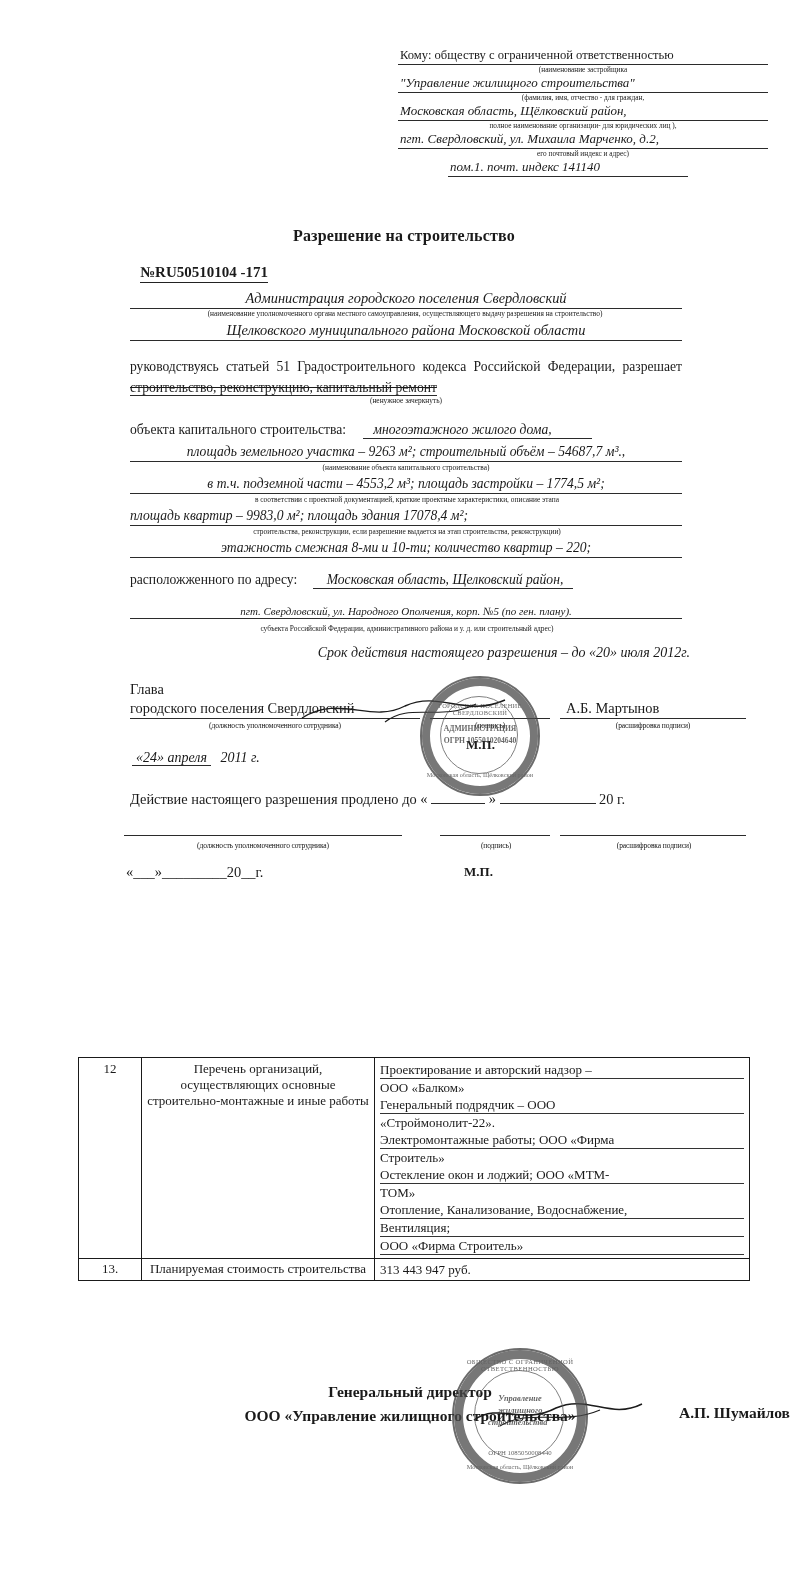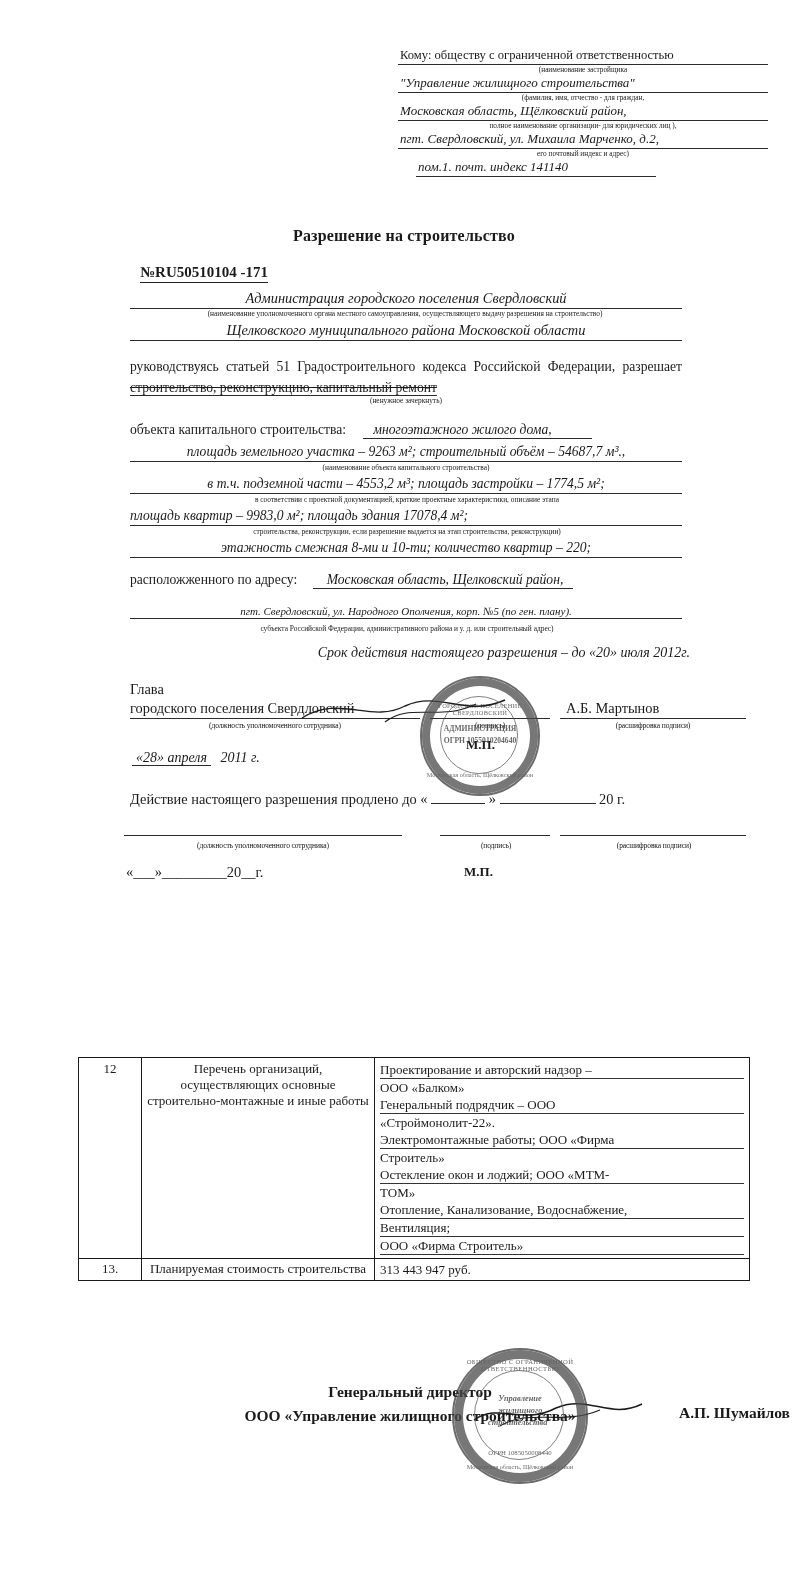--- a/index.html
+++ b/index.html
@@ -232,21 +232,21 @@
       <span class="cap">(фамилия, имя, отчество - для граждан,</span>
     </div>
     <div class="row">
       <span class="txt">Московская область, Щёлковский район,</span>
       <span class="cap">полное наименование организации- для юридических лиц ),</span>
     </div>
     <div class="row">
       <span class="txt">пгт. Свердловский, ул. Михаила Марченко, д.2,</span>
       <span class="cap">его почтовый индекс и адрес)</span>
     </div>
-    <div class="row" style="margin-left:18px;width:240px;">
+    <div class="row" style="margin-left:50px;width:240px;">
       <span class="txt">пом.1. почт. индекс 141140</span>
     </div>
   </div>
 
   <div id="doc-title">Разрешение на строительство</div>
 
   <div id="permit-number">№RU50510104 -171</div>
 
   <div class="body-line" style="top:290px;left:130px;width:552px;">
     <span class="ul-full it center" style="display:block;text-align:center;font-size:14.4px;">Администрация городского поселения Свердловский</span>
@@ -312,21 +312,21 @@
   <div class="abs tiny" style="left:560px;top:721px;width:186px;">(расшифровка подписи)</div>
 
   <svg class="abs" style="left:300px;top:688px;" width="230" height="40">
     <path d="M2,30 C40,6 70,36 105,18 C140,2 165,30 205,12" stroke="#1c1c1c" stroke-width="1.4" fill="none"></path>
     <path d="M85,34 C110,14 140,34 176,16" stroke="#1c1c1c" stroke-width="1.1" fill="none"></path>
   </svg>
 
   <div class="abs mp" style="left:466px;top:737px;">М.П.</div>
 
   <div class="abs hand" style="left:132px;top:750px;font-size:14px;">
-    <span class="under" style="padding:0 4px;">«28» апреля</span>
+    <span class="under" style="padding:0 4px;">«24» апреля</span>
     <span style="margin-left:6px;">2011 г.</span>
   </div>
 
   <div class="abs" style="left:130px;top:789px;font-size:14.4px;">
     <span>Действие  настоящего разрешения продлено до «</span>
     <span class="dotline" style="width:54px;height:14px;"></span>
     <span>»</span>
     <span class="dotline" style="width:96px;height:14px;"></span>
     <span>20</span>
     <span>г.</span>

